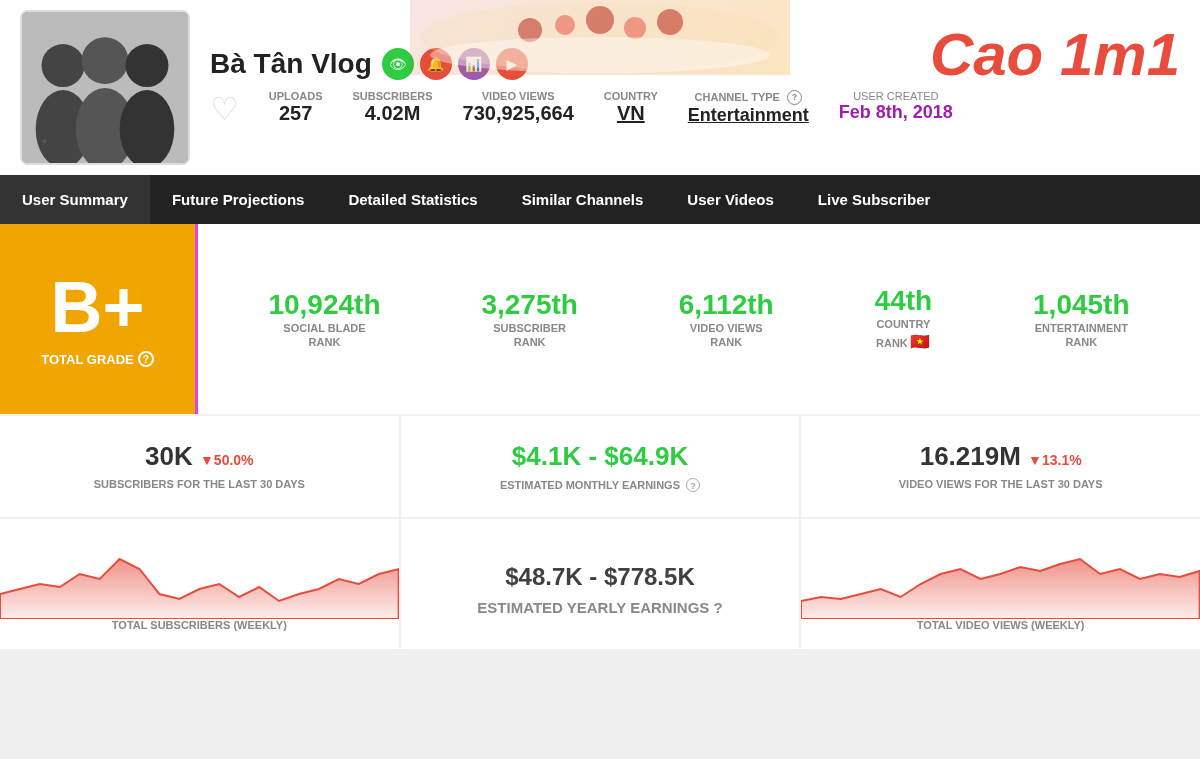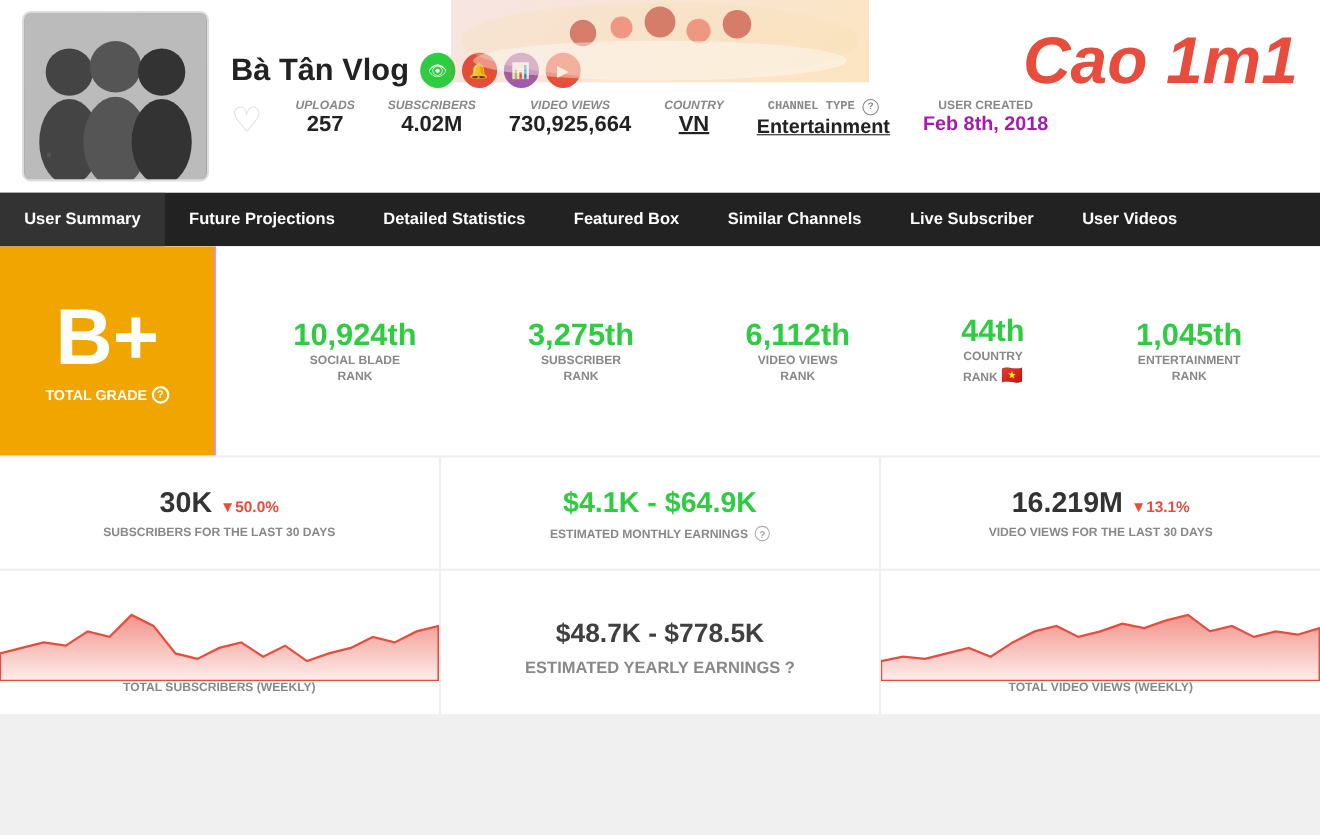--- a/index.html
+++ b/index.html
@@ -77,21 +77,20 @@
       align-items: flex-start;
     }
     .stat-item {
       text-align: center;
     }
     .stat-label {
       font-size: 11px;
       color: #888;
       text-transform: uppercase;
       font-weight: bold;
-      font-style: italic;
     }
     .stat-value {
       font-size: 20px;
       font-weight: bold;
       color: #222;
     }
     .stat-value.underline {
       text-decoration: underline;
     }
 
@@ -100,36 +99,35 @@
     }
     .channel-type-label {
       font-size: 11px;
       color: #888;
       text-transform: uppercase;
       font-weight: bold;
       display: flex;
       align-items: center;
       justify-content: center;
       gap: 4px;
-      font-family: Liberation Mono, monospace;
     }
     .channel-type-value {
       font-size: 18px;
       font-weight: bold;
       color: #222;
       text-decoration: underline;
     }
     .user-created-block {
       text-align: center;
     }
     .user-created-label {
       font-size: 11px;
       color: #888;
       text-transform: uppercase;
-      font-weight: bold;
+      font-weight: normal;
     }
     .user-created-value {
       font-size: 18px;
       font-weight: bold;
       color: #a21caf;
     }
     .big-title {
       position: absolute;
       right: 20px;
       top: 20px;
@@ -204,21 +202,21 @@
       font-size: 10px;
       color: white;
     }
 
     .ranks-section {
       flex: 1;
       display: flex;
       align-items: center;
       justify-content: space-around;
       padding: 20px;
-      border-left: 1px solid #d946ef;
+      border-left: 3px solid #d946ef;
     }
     .rank-item {
       text-align: center;
     }
     .rank-number {
       font-size: 28px;
       font-weight: bold;
       color: #2ecc40;
     }
     .rank-sublabel {
@@ -431,24 +429,23 @@
         <ellipse cx="190" cy="55" rx="170" ry="18" fill="white" opacity="0.4"></ellipse>
       </svg>
     </div>
   </div>
 </div>
 
 <nav class="nav">
   <div class="nav-item active">User Summary</div>
   <div class="nav-item">Future Projections</div>
   <div class="nav-item">Detailed Statistics</div>
-  <div class="nav-item">Featured Box</div>
   <div class="nav-item">Similar Channels</div>
+  <div class="nav-item">User Videos</div>
   <div class="nav-item">Live Subscriber</div>
-  <div class="nav-item">User Videos</div>
 </nav>
 
 <div class="main">
 
   <div class="top-section">
     <div class="grade-box">
       <div class="grade-letter">B+</div>
       <div class="grade-label">
         <span>TOTAL GRADE</span>
         <div class="help-icon">?</div>

